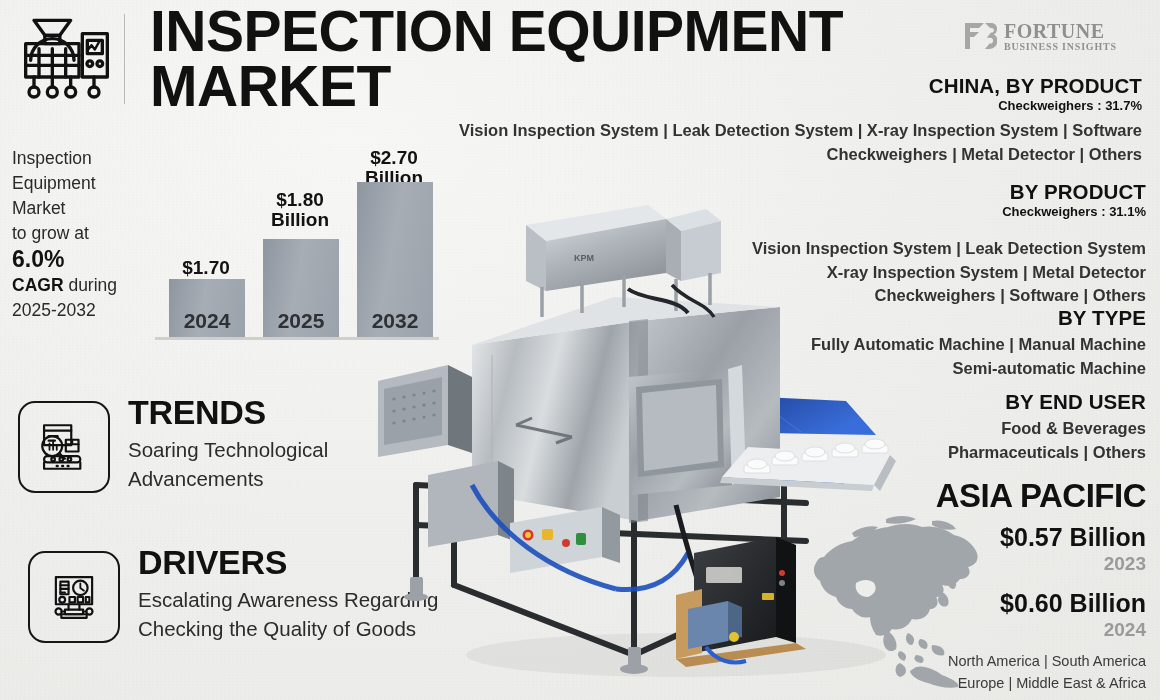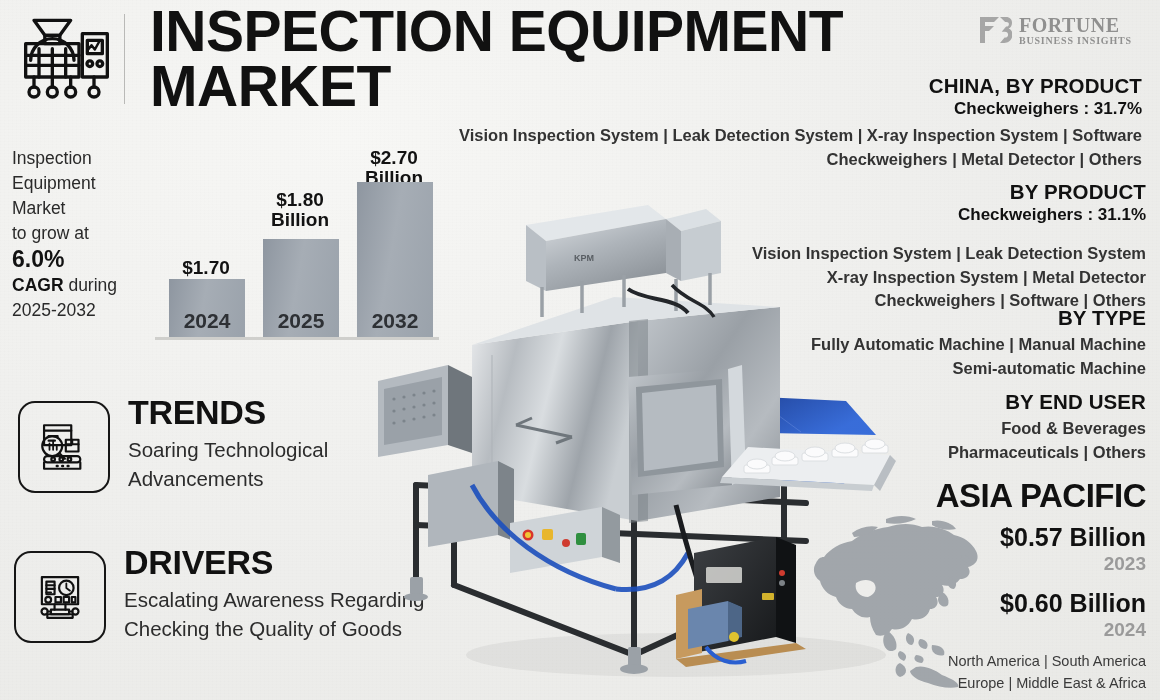--- a/index.html
+++ b/index.html
@@ -19,22 +19,22 @@
       repeating-linear-gradient(0deg, rgba(0,0,0,.012) 0px, rgba(0,0,0,.012) 1px, transparent 1px, transparent 3px),
       repeating-linear-gradient(90deg, rgba(0,0,0,.012) 0px, rgba(0,0,0,.012) 1px, transparent 1px, transparent 4px);
   }
 
   
   .hdr-icon{position:absolute;left:14px;top:12px;width:100px;height:90px;}
   .hdr-rule{position:absolute;left:124px;top:14px;width:1px;height:90px;background:#b9b9b7;}
   .title{position:absolute;left:150px;top:4px;width:700px;
     font-size:57px;line-height:.96;font-weight:700;letter-spacing:-.5px;color:#111;}
   .title span{display:block;}
-  .logo{position:absolute;right:12px;top:8px;width:170px;height:44px;
-    display:flex;align-items:center;gap:7px;opacity:.72;}
+  .logo{position:absolute;right:27px;top:8px;width:170px;height:44px;
+    display:flex;align-items:flex-end;gap:7px;opacity:.72;}
   .logo-mark{width:34px;height:32px;flex:0 0 auto;}
   .logo-txt{line-height:1;}
   .logo-txt .l1{font-size:20px;font-weight:700;letter-spacing:.5px;color:#6d6d6d;
     font-family:"Liberation Serif",serif;}
   .logo-txt .l2{font-size:10px;font-weight:700;letter-spacing:.8px;color:#6d6d6d;
     font-family:"Liberation Serif",serif;margin-top:1px;}
 
   
   .intro{position:absolute;left:12px;top:146px;width:140px;font-size:17.5px;
     line-height:1.42;color:#2a2a2a;}
@@ -56,21 +56,21 @@
     display:flex;align-items:center;justify-content:center;flex:0 0 auto;background:transparent;}
   .feat-h{font-size:34px;font-weight:700;letter-spacing:-.3px;line-height:1;color:#111;margin:2px 0 6px;}
   .feat-p{font-size:20.5px;line-height:1.42;color:#2c2c2c;}
 
   
   .machine{position:absolute;left:376px;top:185px;width:540px;height:500px;}
 
   
   .rcol{position:absolute;right:14px;text-align:right;}
   .r-h{font-size:20.5px;font-weight:700;letter-spacing:.1px;color:#111;line-height:1.18;}
-  .r-sub{font-size:17px;font-weight:700;color:#111;line-height:1.3;}
+  .r-sub{font-size:13px;font-weight:700;color:#111;line-height:1.3;}
   .r-l{font-size:16.5px;color:#333;line-height:1.42;font-weight:700;}
   .r-big{font-size:33px;font-weight:700;letter-spacing:-.5px;color:#111;line-height:1.12;}
   .r-val{font-size:25px;font-weight:700;color:#111;line-height:1.2;}
   .r-yr{font-size:19px;font-weight:700;color:#9a9a9a;line-height:1.25;}
   .r-foot{font-size:14.5px;color:#3a3a3a;line-height:1.5;}
 
   
   .map{position:absolute;left:800px;top:505px;width:190px;height:185px;opacity:.78;}
 </style>
 </head>
@@ -184,21 +184,21 @@
     </div>
     <div>
       <div class="feat-h">TRENDS</div>
       <div class="feat-p">
         <span>Soaring Technological</span><br>
         <span>Advancements</span>
       </div>
     </div>
   </div>
 
-  <div class="feat" style="left:14px;top:543px;width:470px;">
+  <div class="feat" style="left:28px;top:543px;width:470px;">
     <div class="feat-ico">
       <svg viewBox="0 0 64 64" width="58" height="58">
         <g fill="none" stroke="#111" stroke-width="2.4" stroke-linejoin="round" stroke-linecap="round">
           <rect x="12" y="10" width="40" height="30"></rect>
           <rect x="17" y="15" width="9" height="14"></rect>
           <path d="M17 19 h9 M17 23 h9 M17 27 h5"></path>
           <circle cx="39" cy="22" r="8"></circle>
           <path d="M39 22 l0 -5 M39 22 l4 3" stroke-width="2"></path>
           <circle cx="19" cy="35" r="3.2"></circle>
           <rect x="27" y="32" width="6" height="6"></rect>

